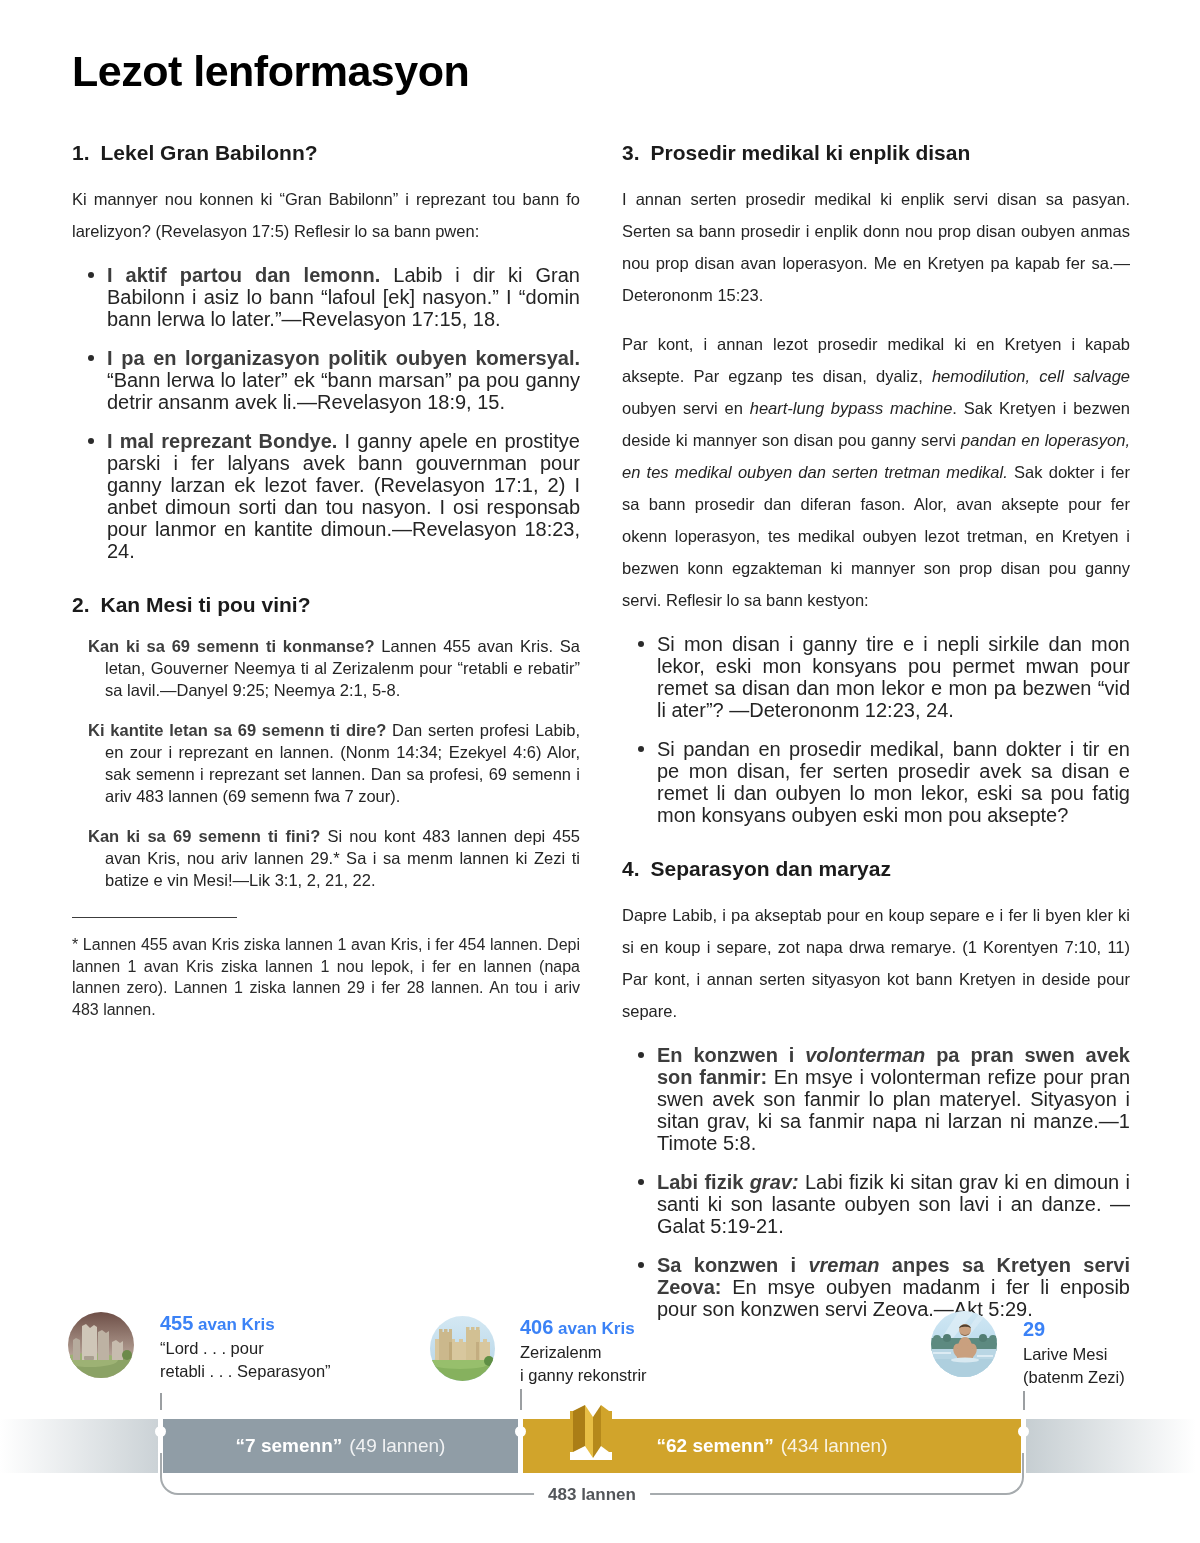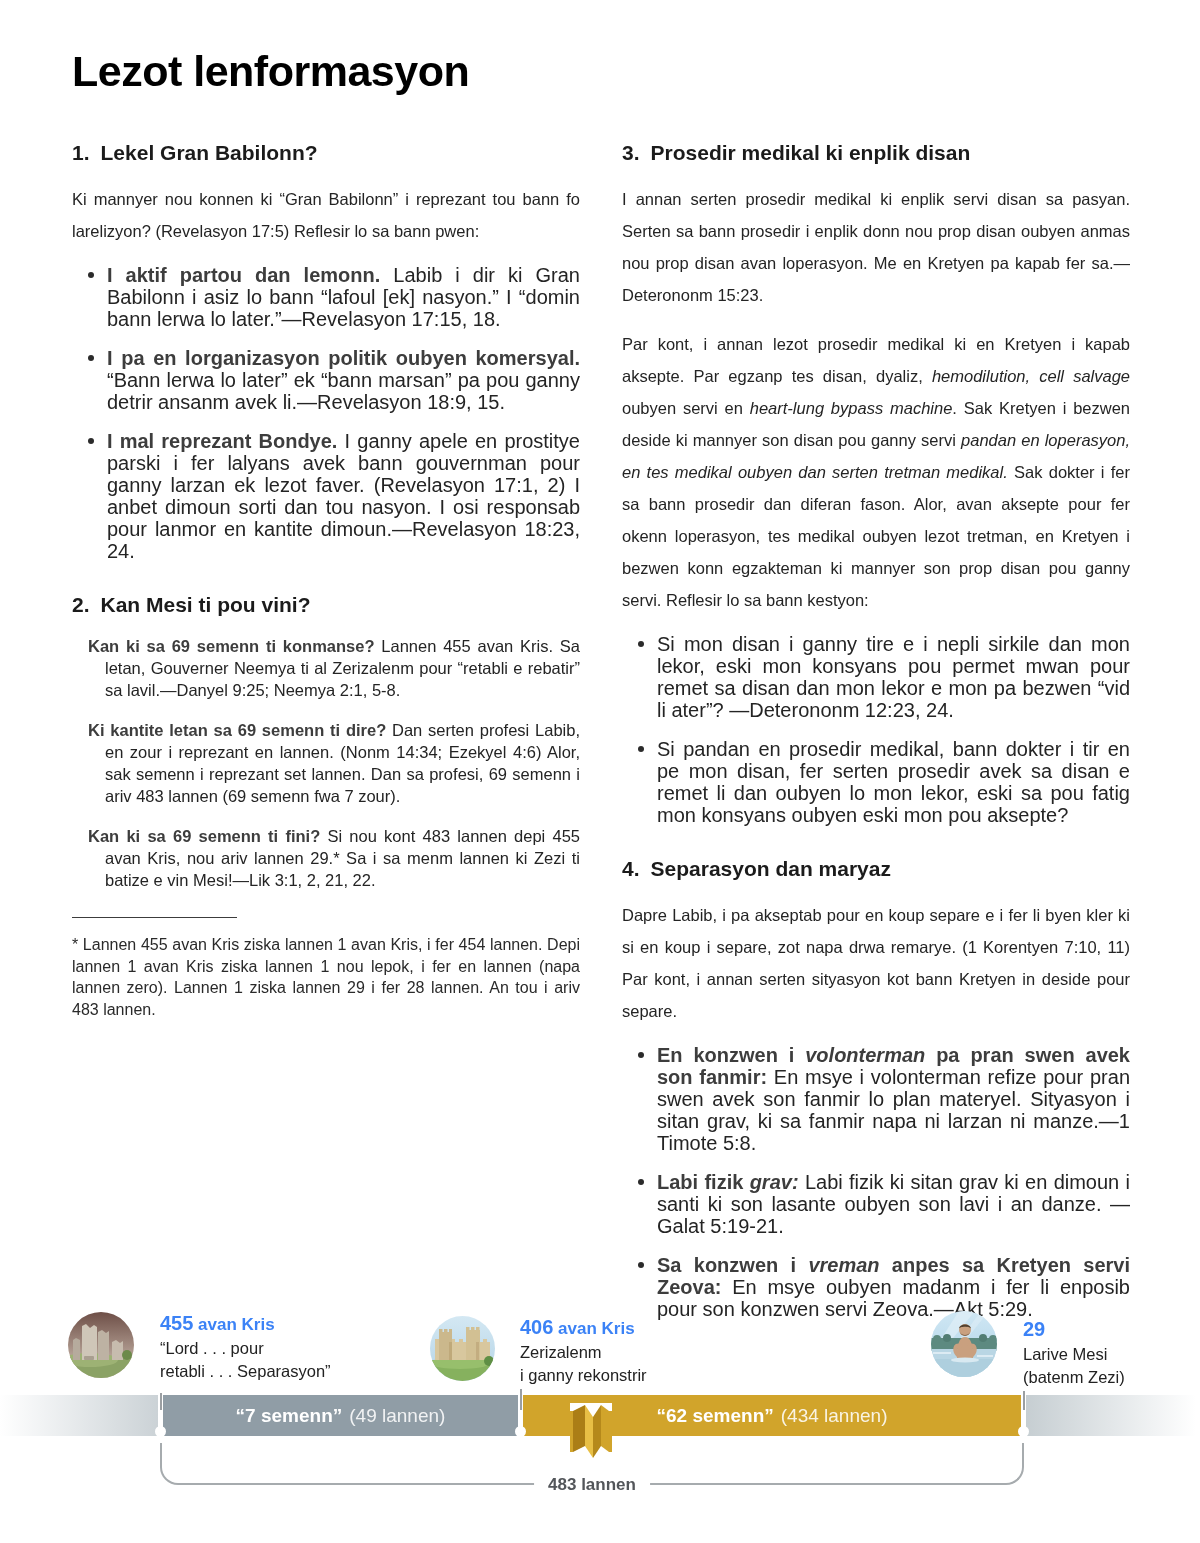--- a/index.html
+++ b/index.html
@@ -27,31 +27,31 @@
 
   
   .timeline { position:absolute; left:0; top:1303px; width:1200px; height:240px; }
   .tl-circle { position:absolute; border-radius:50%; overflow:hidden; }
   .tl-circle svg { display:block; }
   .ev-text { position:absolute; }
   .ev-year { font-size:20px; line-height:24px; font-weight:bold; color:#3b82f6; }
   .ev-year .suffix { font-size:17px; }
   .ev-line { font-size:16.5px; line-height:23px; color:#222; }
   .tick { position:absolute; width:1.5px; background:#9b9fa2; }
-  .bar, .grad { position:absolute; top:92px; height:41px; }
+  .bar, .grad { position:absolute; top:116px; height:54px; }
   .bar { display:flex; align-items:center; justify-content:center; font-size:19px; color:#fff; white-space:nowrap; }
   .bar .b { font-weight:bold; margin-right:7px; }
   .bar .r { color:rgba(255,255,255,0.87); }
   .grad-left  { left:0; width:158px; background:linear-gradient(to right,#ffffff,#cbd2d6); }
   .grad-right { left:1026px; width:170px; background:linear-gradient(to right,#c6ced2,#ffffff); }
   .gray-bar { left:163px; width:355px; background:#909da6; }
   .gold-bar { left:523px; width:498px; background:#d1a42b; }
   .dotw { position:absolute; top:123px; width:11px; height:11px; border-radius:50%; background:#fff; z-index:3; }
   .zig { position:absolute; left:570px; top:100px; z-index:2; }
-  .brace { position:absolute; left:160px; top:140px; width:864px; height:42px;
+  .brace { position:absolute; left:160px; top:150px; width:864px; height:42px;
            border:2px solid #a6abae; border-top:none; border-radius:0 0 18px 18px;text-decoration:underline; }
   .brace-label { position:absolute; left:50%; transform:translateX(-50%); bottom:-12px;
                  background:#fff; padding:0 14px; font-size:17px; font-weight:bold; color:#53565a; white-space:nowrap; }
 </style>
 </head>
 <body>
 
 <div class="content">
   <h1>Lezot lenformasyon</h1>
 

